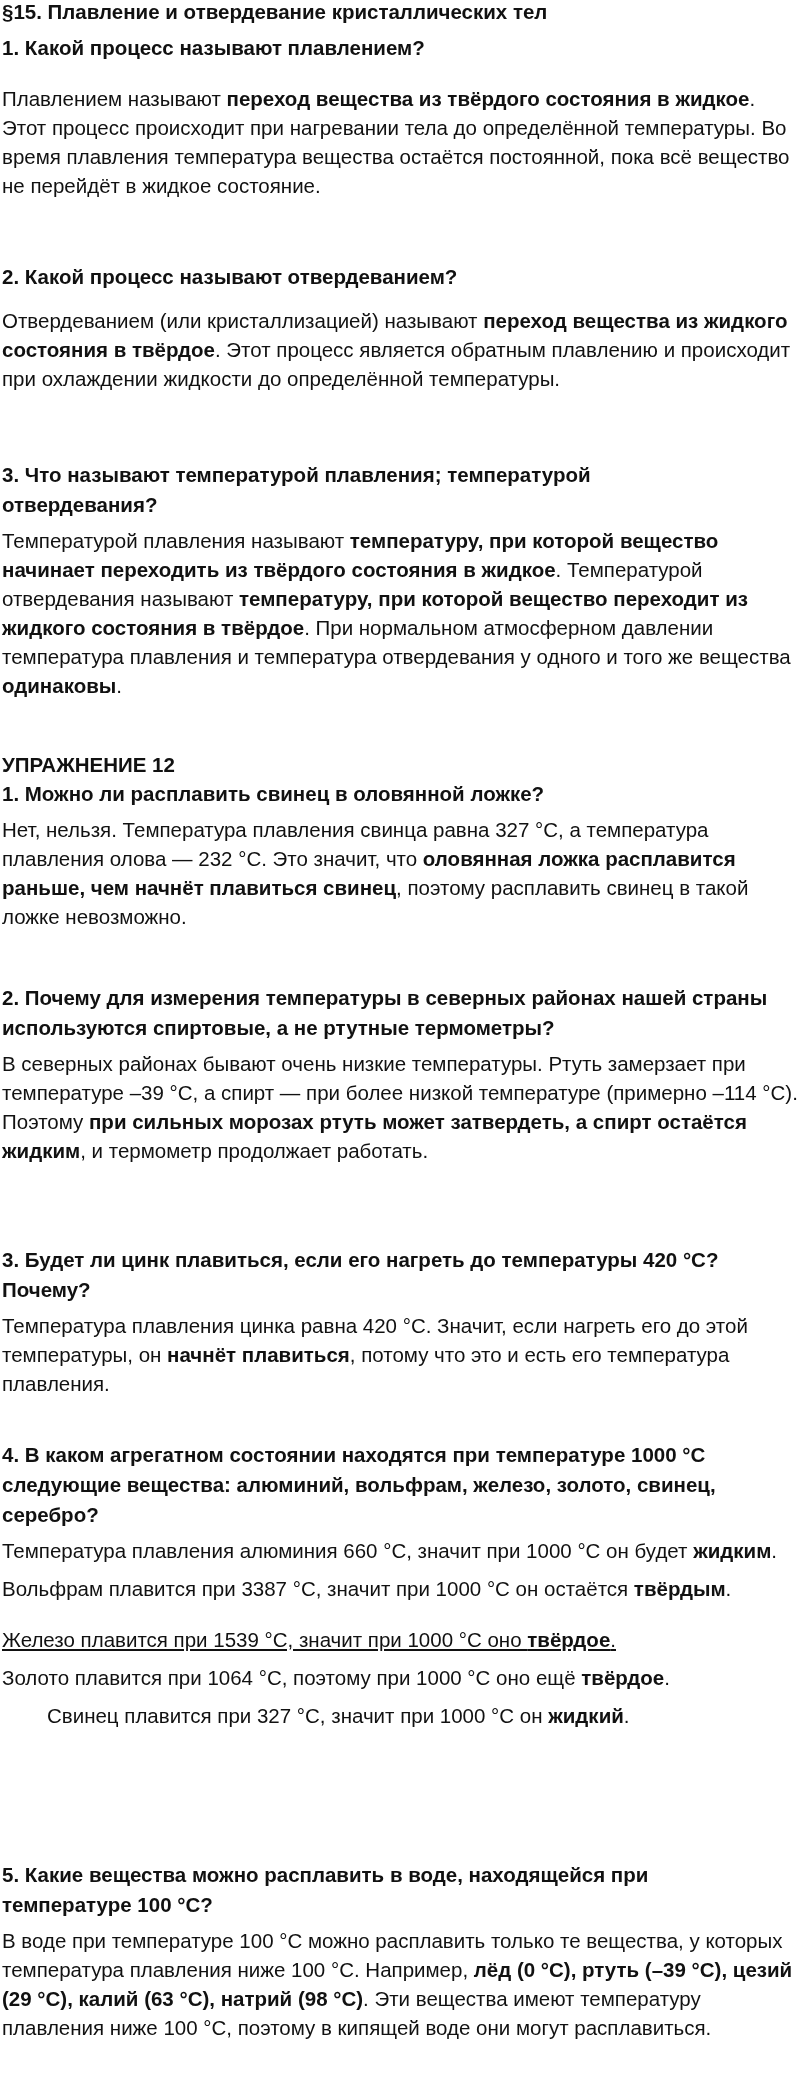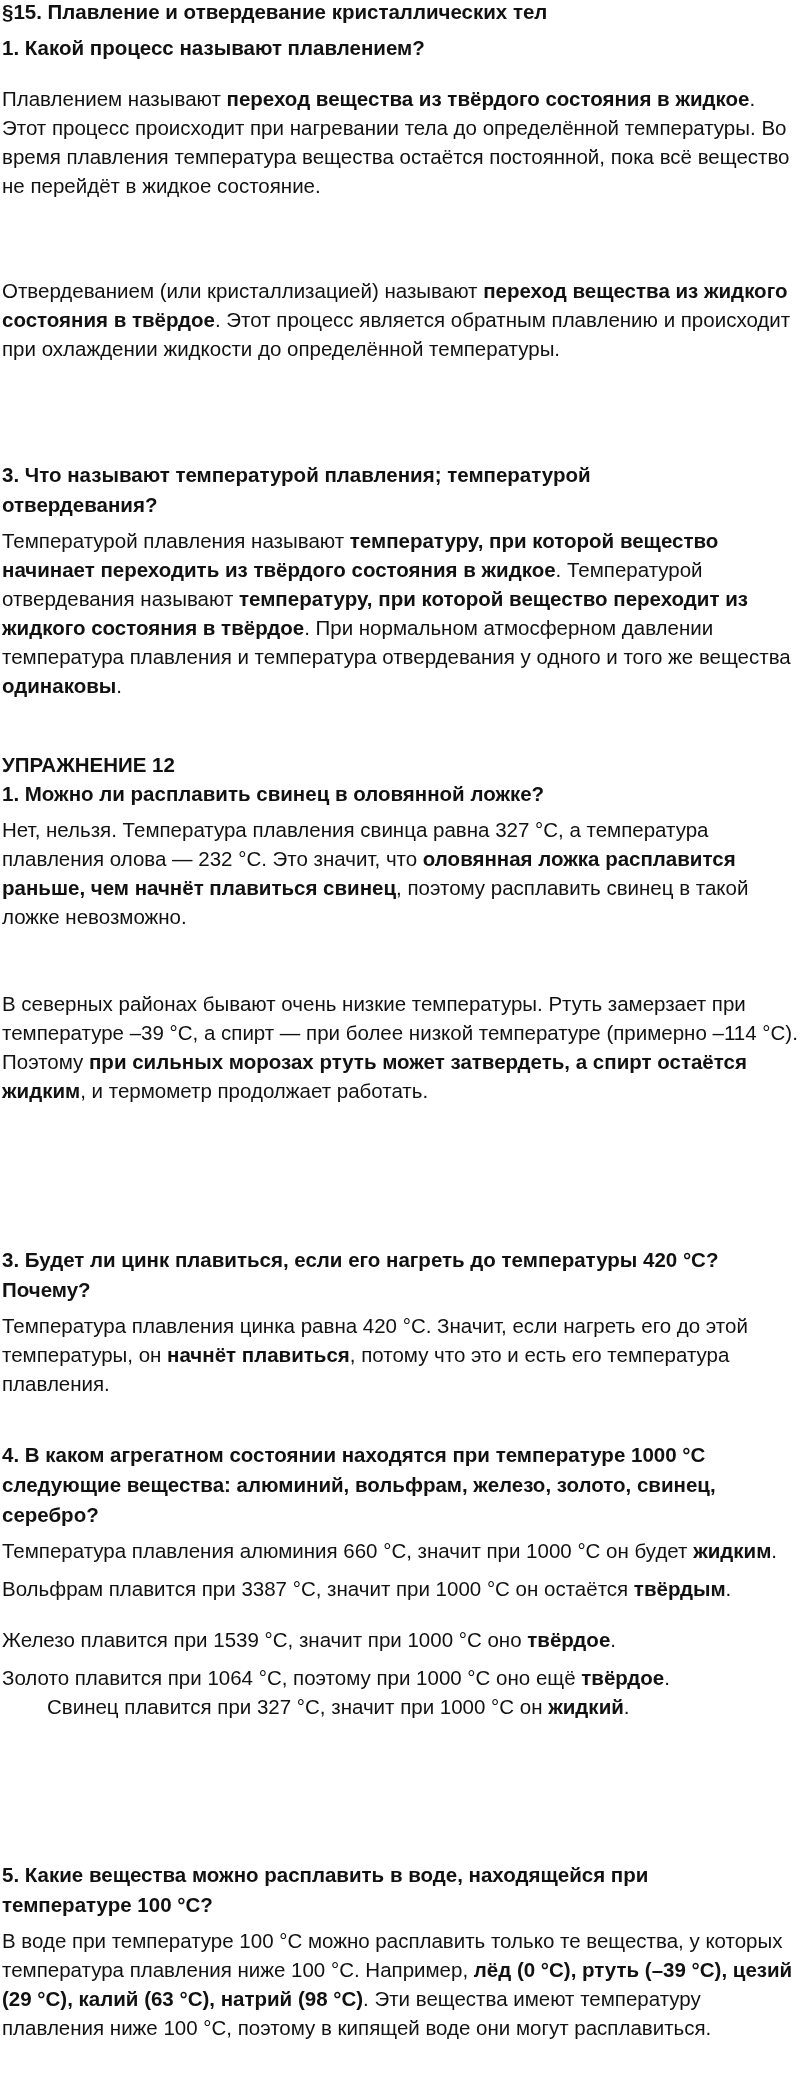--- a/index.html
+++ b/index.html
@@ -21,53 +21,55 @@
 
 <div class="page">
   <h1 class="title">§15. Плавление и отвердевание кристаллических тел</h1>
 
   <div class="block" style="top:33px">
     <p class="q">1. Какой процесс называют плавлением?</p>
     <p class="a" style="margin-top:21px"><span>Плавлением называют </span><b>переход вещества из твёрдого состояния в жидкое</b><span>. Этот процесс происходит при нагревании тела до определённой температуры. Во время плавления температура вещества остаётся постоянной, пока всё вещество не перейдёт в жидкое состояние.</span></p>
   </div>
 
   <div class="block" style="top:262px">
+    <p class="q">2. Какой процесс называют отвердеванием?</p>
     <p class="a" style="margin-top:14px"><span>Отвердеванием (или кристаллизацией) называют </span><b>переход вещества из жидкого состояния в твёрдое</b><span>. Этот процесс является обратным плавлению и происходит при охлаждении жидкости до определённой температуры.</span></p>
   </div>
 
   <div class="block" style="top:460px">
     <p class="q" style="width:700px">3. Что называют температурой плавления; температурой отвердевания?</p>
     <p class="a" style="margin-top:6px"><span>Температурой плавления называют </span><b>температуру, при которой вещество начинает переходить из твёрдого состояния в жидкое</b><span>. Температурой отвердевания называют </span><b>температуру, при которой вещество переходит из жидкого состояния в твёрдое</b><span>. При нормальном атмосферном давлении температура плавления и температура отвердевания у одного и того же вещества </span><b>одинаковы</b><span>.</span></p>
   </div>
 
   <div class="block" style="top:753px">
     <p class="sec">УПРАЖНЕНИЕ 12</p>
   </div>
 
   <div class="block" style="top:779px">
     <p class="q">1. Можно ли расплавить свинец в оловянной ложке?</p>
     <p class="a" style="margin-top:6px"><span>Нет, нельзя. Температура плавления свинца равна 327 °С, а температура плавления олова — 232 °С. Это значит, что </span><b>оловянная ложка расплавится раньше, чем начнёт плавиться свинец</b><span>, поэтому расплавить свинец в такой ложке невозможно.</span></p>
   </div>
 
   <div class="block" style="top:983px">
+    <p class="q">2. Почему для измерения температуры в северных районах нашей страны используются спиртовые, а не ртутные термометры?</p>
     <p class="a" style="margin-top:6px"><span>В северных районах бывают очень низкие температуры. Ртуть замерзает при температуре –39 °С, а спирт — при более низкой температуре (примерно –114 °С). Поэтому </span><b>при сильных морозах ртуть может затвердеть, а спирт остаётся жидким</b><span>, и термометр продолжает работать.</span></p>
   </div>
 
   <div class="block" style="top:1245px">
     <p class="q" style="width:780px">3. Будет ли цинк плавиться, если его нагреть до температуры 420 °С? Почему?</p>
     <p class="a" style="margin-top:6px"><span>Температура плавления цинка равна 420 °С. Значит, если нагреть его до этой температуры, он </span><b>начнёт плавиться</b><span>, потому что это и есть его температура плавления.</span></p>
   </div>
 
   <div class="block" style="top:1440px">
     <p class="q" style="width:780px">4. В каком агрегатном состоянии находятся при температуре 1000 °С следующие вещества: алюминий, вольфрам, железо, золото, свинец, серебро?</p>
     <div style="margin-top:6px">
         <p class="a" style="margin-bottom: 9px;"><span>Температура плавления алюминия 660 °С, значит при 1000 °С он будет </span><b>жидким</b><span>.</span></p>
         <p class="a" style="margin-bottom: 22px;"><span>Вольфрам плавится при 3387 °С, значит при 1000 °С он остаётся </span><b>твёрдым</b><span>.</span></p>
-        <p class="a" style="margin-bottom: 9px;"><span>Железо плавится при 1539 °С, значит при 1000 °С оно </span><b>твёрдое</b><span>.</span></p>
-        <p class="a" style=""><span>Золото плавится при 1064 °С, поэтому при 1000 °С оно ещё </span><b>твёрдое</b><span>.</span></p>
+        <p class="a" style="margin-bottom: 9px; text-decoration: underline;"><span>Железо плавится при 1539 °С, значит при 1000 °С оно </span><b>твёрдое</b><span>.</span></p>
+        <p class="a" style="margin-bottom: 9px;"><span>Золото плавится при 1064 °С, поэтому при 1000 °С оно ещё </span><b>твёрдое</b><span>.</span></p>
         <p class="a" style="margin-bottom: 9px; margin-left: 45px;"><span>Свинец плавится при 327 °С, значит при 1000 °С он </span><b>жидкий</b><span>.</span></p>
       </div>
   </div>
 
   <div class="block" style="top:1860px">
     <p class="q" style="width:770px">5. Какие вещества можно расплавить в воде, находящейся при температуре 100 °С?</p>
     <p class="a" style="margin-top:6px"><span>В воде при температуре 100 °С можно расплавить только те вещества, у которых температура плавления ниже 100 °С. Например, </span><b>лёд (0 °С), ртуть (–39 °С), цезий (29 °С), калий (63 °С), натрий (98 °С)</b><span>. Эти вещества имеют температуру плавления ниже 100 °С, поэтому в кипящей воде они могут расплавиться.</span></p>
   </div>
 </div>
 

